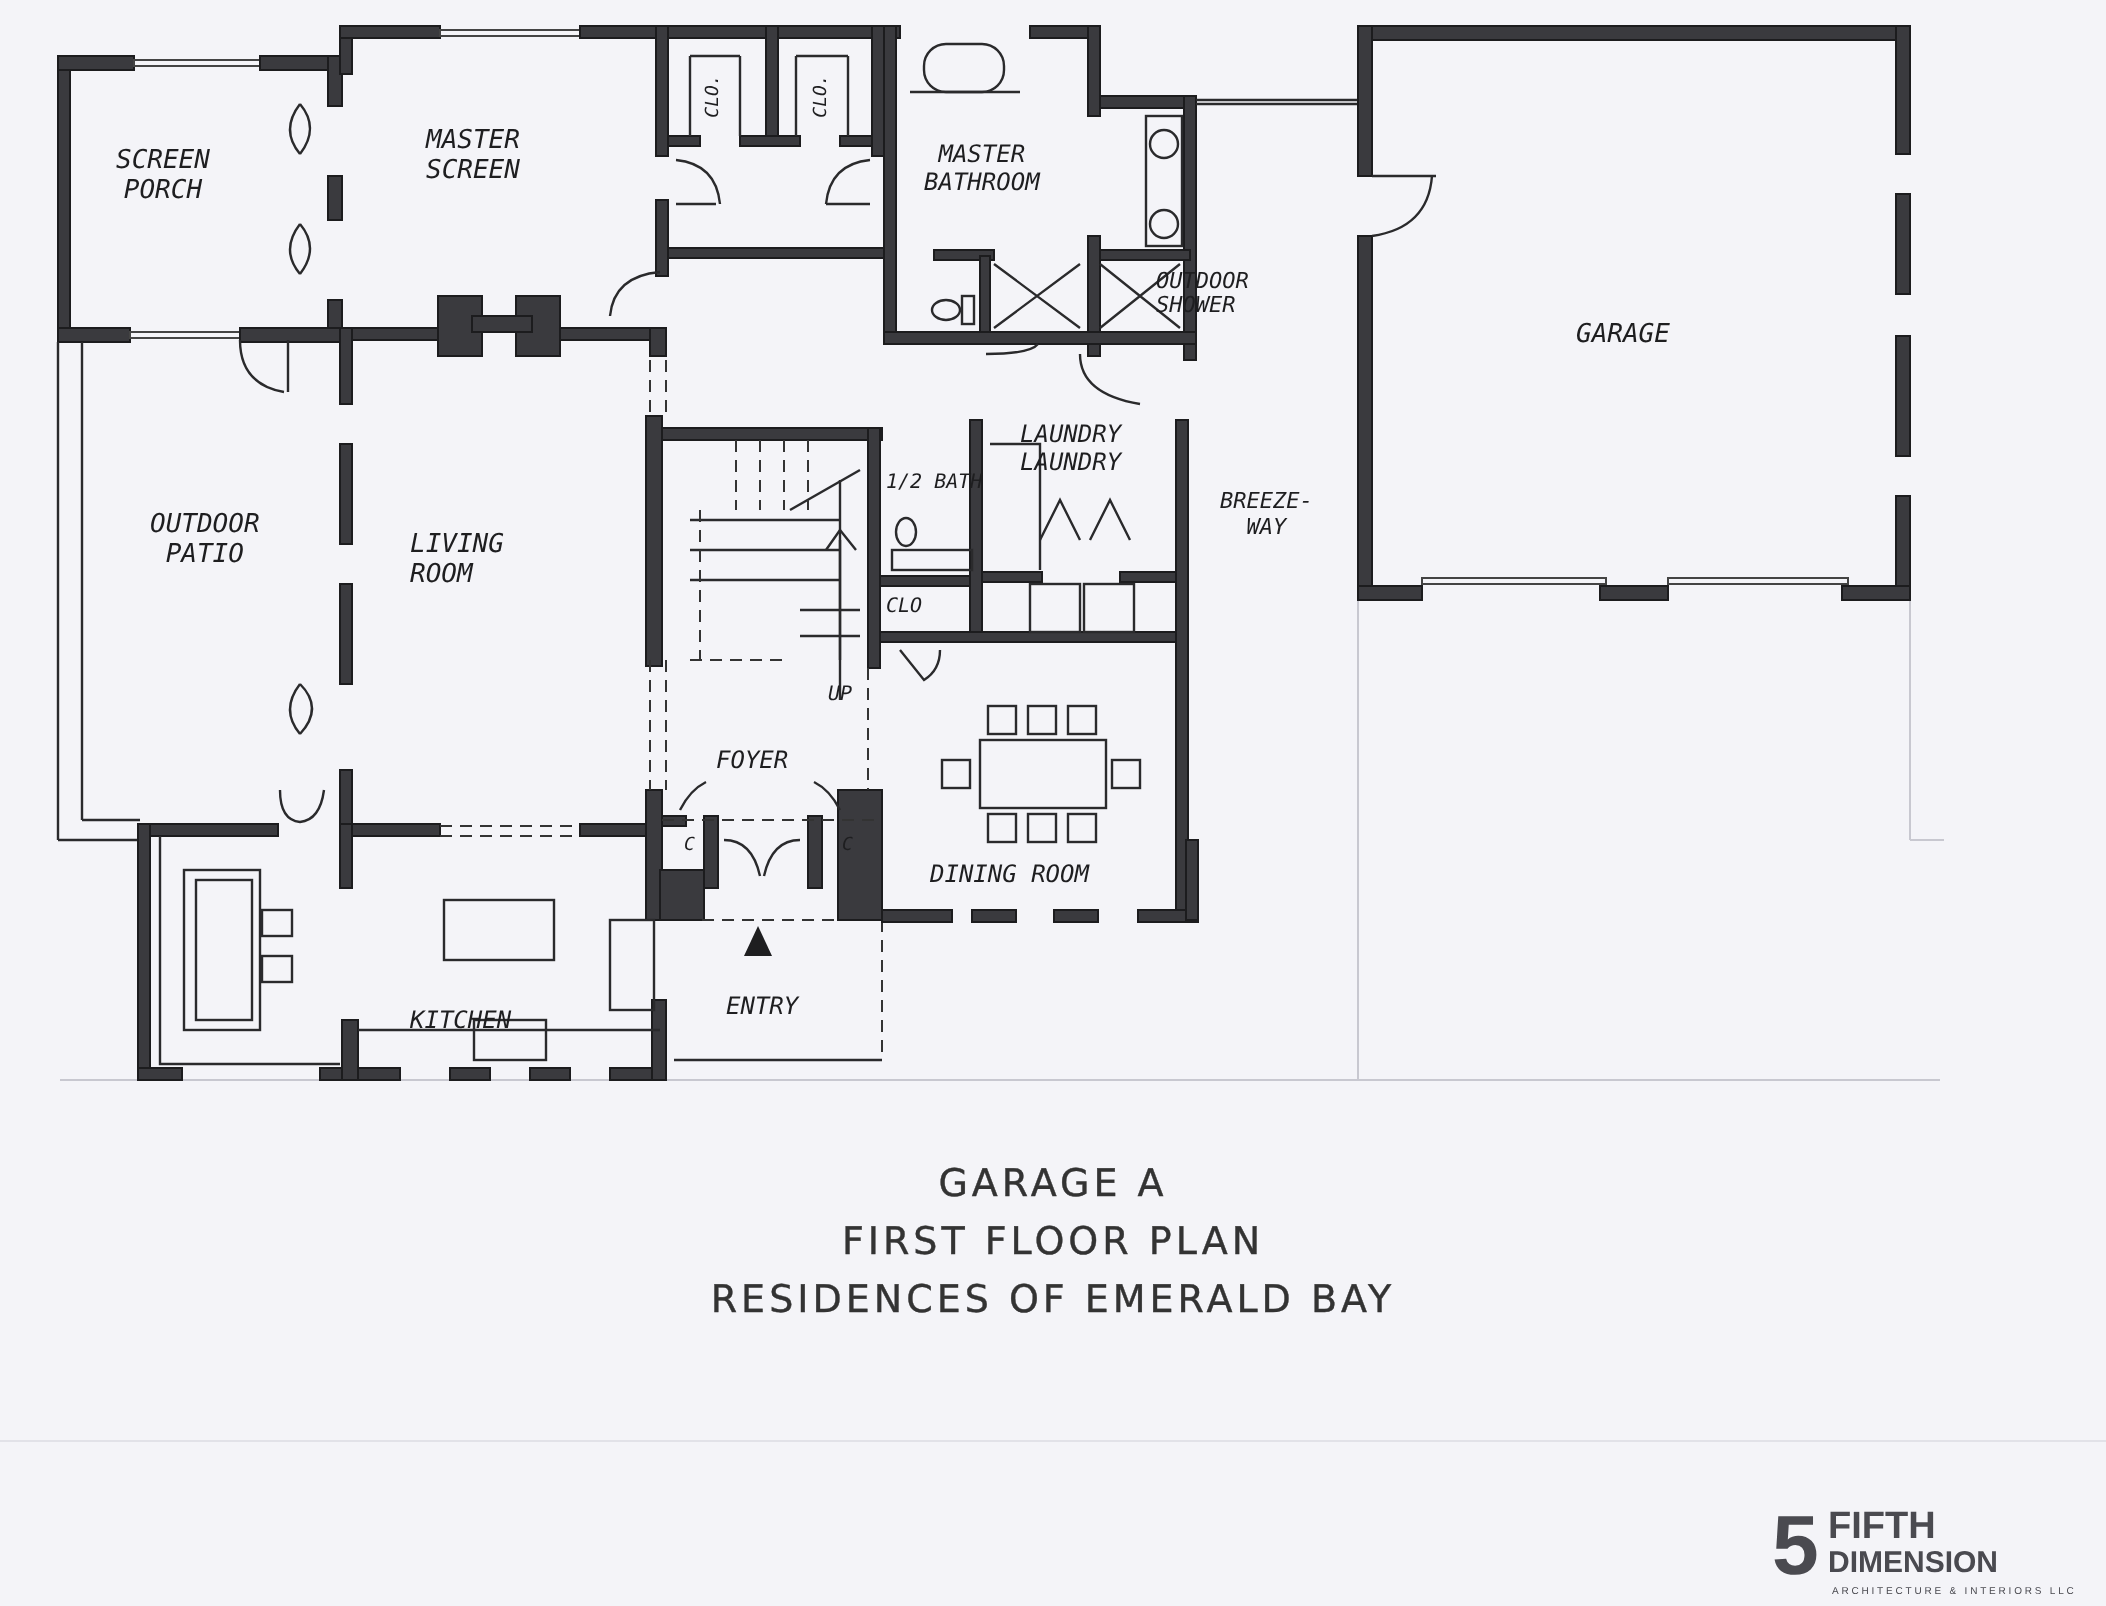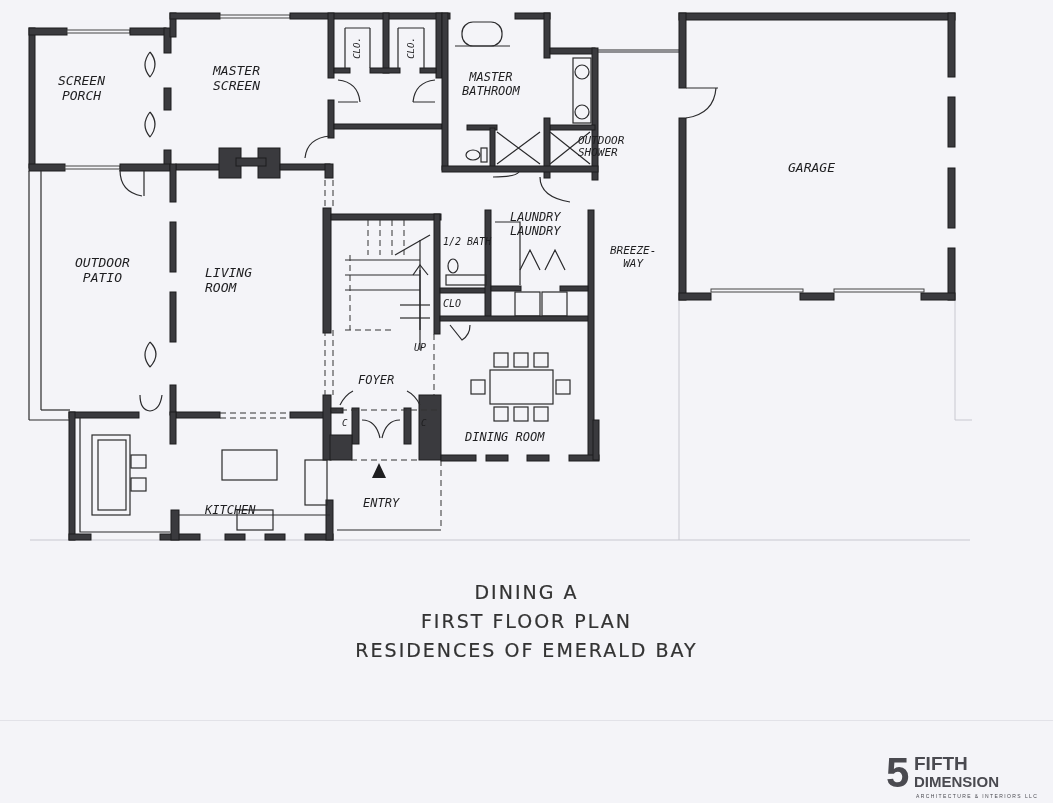--- a/index.html
+++ b/index.html
@@ -270,21 +270,21 @@
     <div style="position:absolute; left:358px; top:373px; font:italic 12px 'DejaVu Sans Mono', monospace; color:#1e1e20;">FOYER</div>
     <div style="position:absolute; left:342px; top:418px; font:italic 9px 'DejaVu Sans Mono', monospace; color:#1e1e20;">C</div>
     <div style="position:absolute; left:421px; top:418px; font:italic 9px 'DejaVu Sans Mono', monospace; color:#1e1e20;">C</div>
     <div style="position:absolute; left:465px; top:430px; font:italic 12px 'DejaVu Sans Mono', monospace; color:#1e1e20;">DINING ROOM</div>
     <div style="position:absolute; left:205px; top:503px; font:italic 12px 'DejaVu Sans Mono', monospace; color:#1e1e20;">KITCHEN</div>
     <div style="position:absolute; left:363px; top:496px; font:italic 12px 'DejaVu Sans Mono', monospace; color:#1e1e20;">ENTRY</div>
     <div style="position:absolute; left:370px; top:462px; width:0; height:0;"></div>
   </div>
 
   <div class="title-block">
-    <div class="title-line">DINING A</div>
+    <div class="title-line">GARAGE A</div>
     <div class="title-line">FIRST FLOOR PLAN</div>
     <div class="title-line">RESIDENCES OF EMERALD BAY</div>
   </div>
 
   <div class="logo">
     <div class="logo-5">5</div>
     <div class="logo-top">FIFTH</div>
     <div class="logo-bot">DIMENSION</div>
     <div class="logo-sub">ARCHITECTURE &amp; INTERIORS LLC</div>
   </div>

